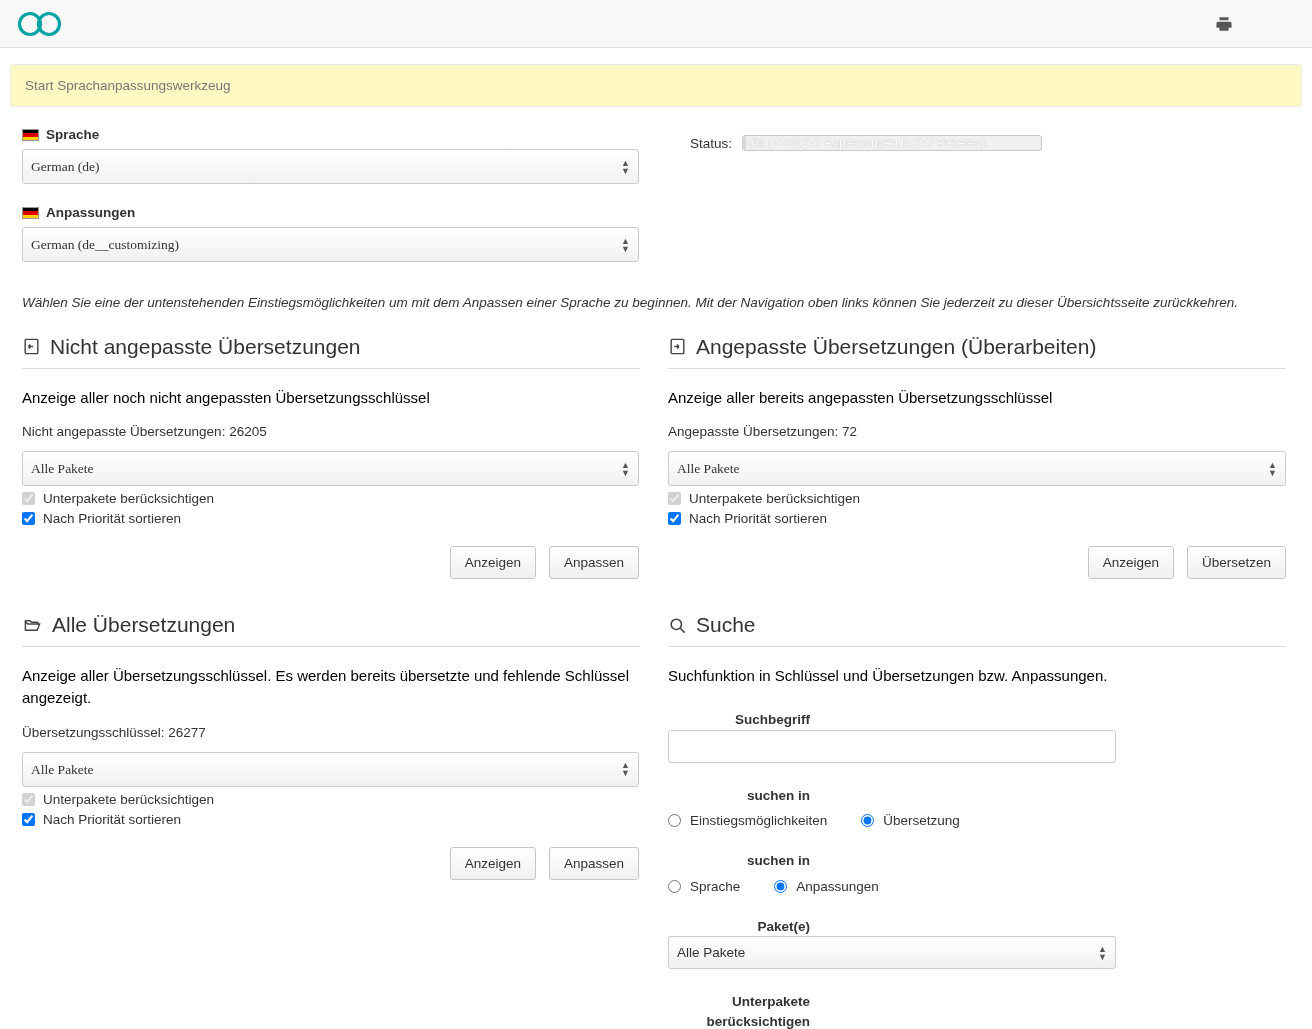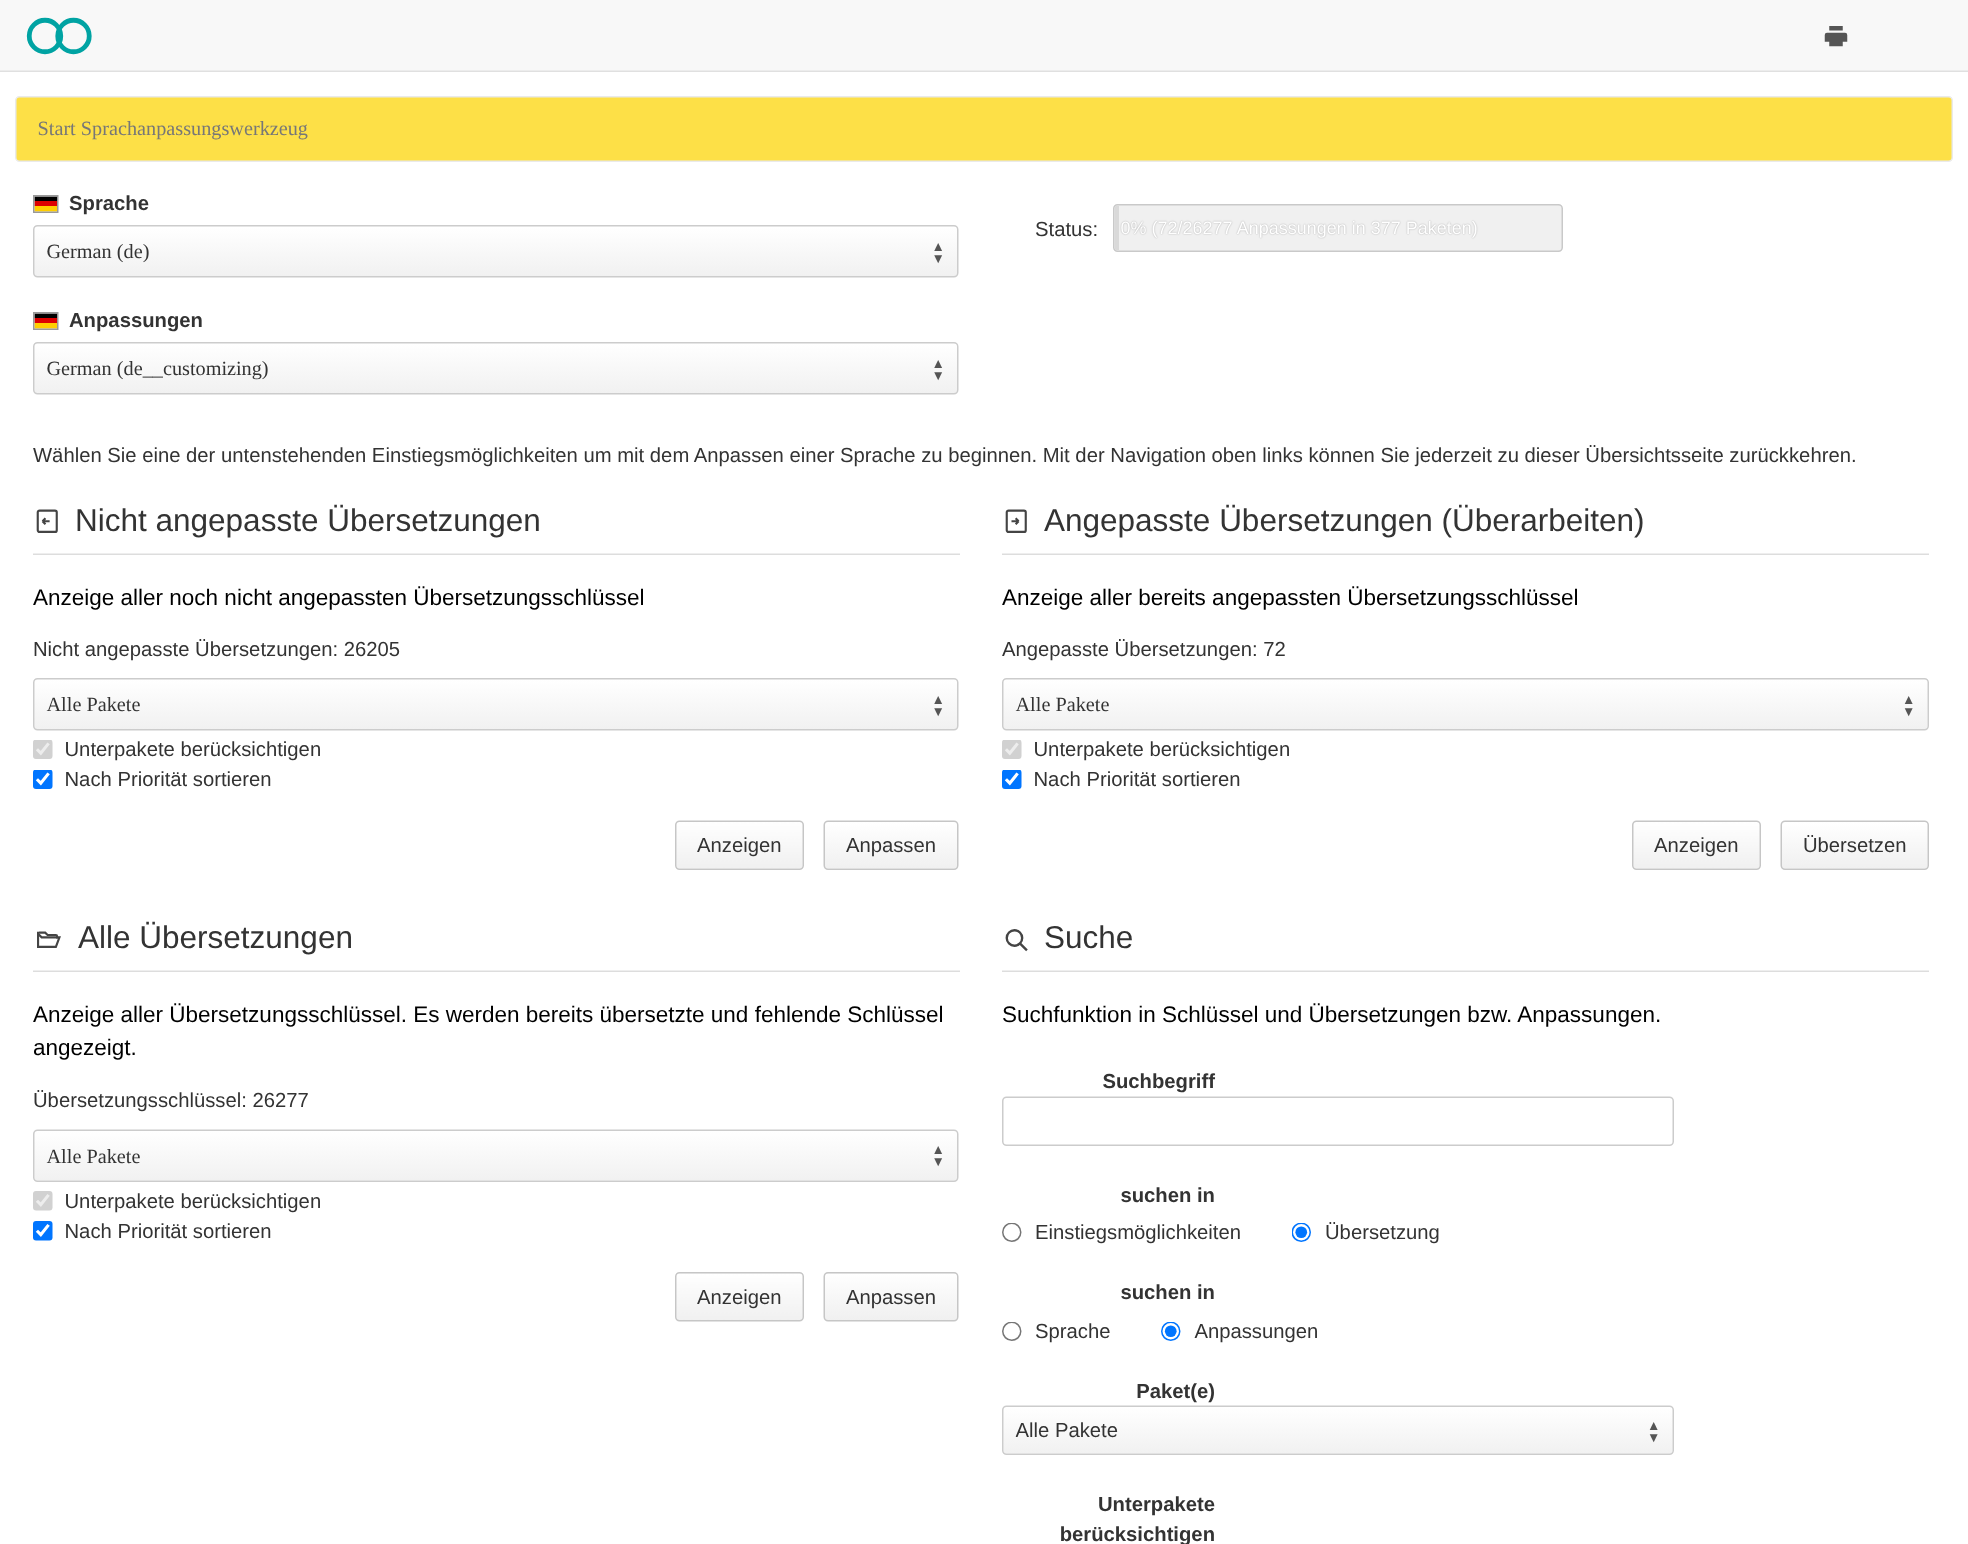--- a/index.html
+++ b/index.html
@@ -29,27 +29,26 @@
     width: 28px; height: 28px;
     display: flex; align-items: center; justify-content: center;
     color: #555;
     cursor: pointer;
     margin-right: 58px;
   }
 
   
   .crumbbar {
     margin: 16px 10px 0 10px;
-    background: #fde047;
+    background: #fef9c3;
     border: 1px solid #eaeaea;
     border-radius: 3px;
     padding: 13px 14px;
     color: #777;
     font-size: 13.5px;
-    font-family: Liberation Serif, serif;
   }
 
   
   .container {
     padding: 0 22px;
   }
 
   .topgrid {
     display: flex;
     margin-top: 20px;
@@ -94,21 +93,21 @@
     font-size: 9px; line-height: 8px; color: #555;
     pointer-events: none;
     text-align: center;
   }
   .mb22 { margin-bottom: 21px; }
 
   .status-row { display: flex; align-items: center; gap: 10px; }
   .status-label { font-size: 13.5px; color: #333; }
   .progress {
     width: 300px;
-    height: 32px;
+    height: 16px;
     border: 1px solid #c9c9c9;
     border-radius: 3px;
     background: #f0f0f0;
     position: relative;
     overflow: hidden;
     text-align: center;
   }
   .progress .bar {
     position: absolute; left: 0; top: 0; bottom: 0;
     width: 1%;
@@ -122,20 +121,21 @@
     color: #ffffff;
     text-shadow: 0 0 1px rgba(0,0,0,.35);
     white-space: nowrap;
   }
 
   .intro {
     margin: 31px 0 0 0;
     font-size: 13.5px;
     color: #333;
     line-height: 1.45;
+    font-style: italic;
   }
 
   
   .panels {
     display: flex;
     gap: 28px;
     margin-top: 22px;
   }
   .col { width: 618px; }
 

